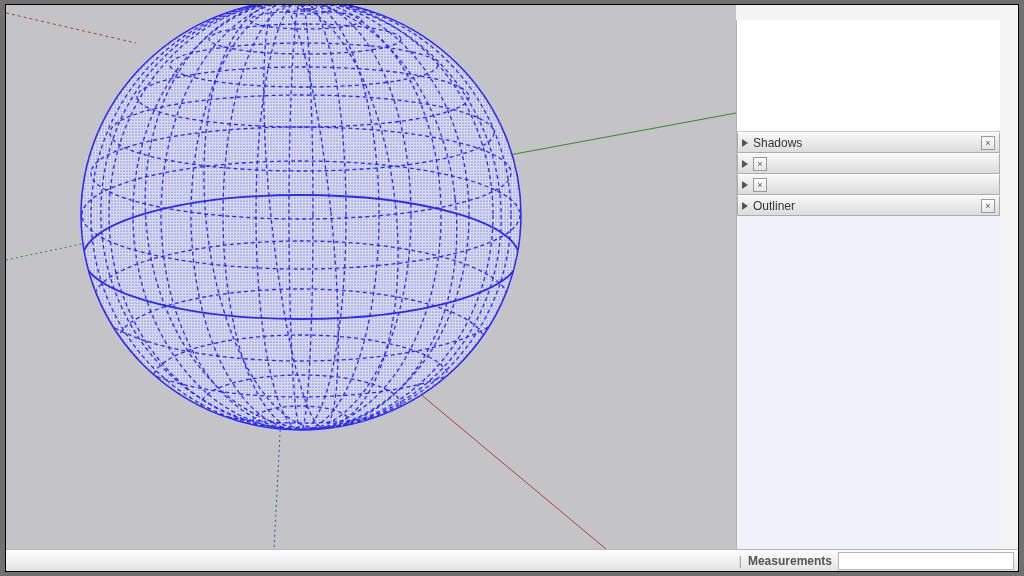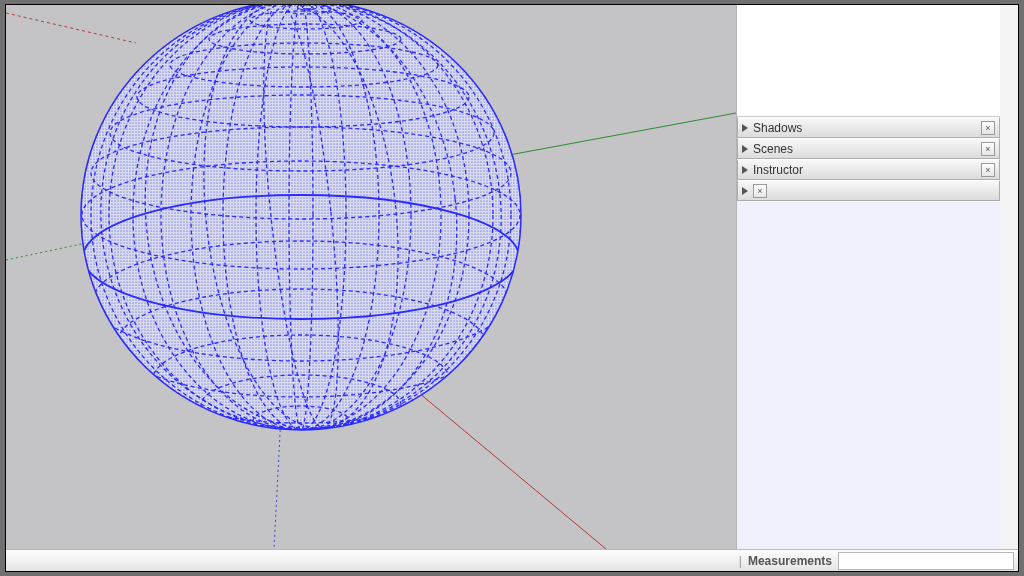--- a/index.html
+++ b/index.html
@@ -20,21 +20,21 @@
     left: 1px; top: 1px;
     width: 730px; height: 544px;
     background: #c4c4c6;
     overflow: hidden;
   }
   .viewport svg { display: block; }
 
   
   .side {
     position: absolute;
-    left: 731px; top: 1px;
+    left: 731px; top: 16px;
     width: 264px; height: 544px;
     background: #eff1fb;
     border-left: 1px solid #b4b4b4;
   }
   .side-blank {
     height: 112px;
     background: #ffffff;
     border-bottom: 1px solid #c9c9c9;
   }
   .panel {
@@ -174,30 +174,29 @@
   <div class="side">
     <div class="side-blank"></div>
 
     <div class="panel">
       <span class="tri"></span>
       <span class="label">Shadows</span>
       <span class="close">×</span>
     </div>
     <div class="panel">
       <span class="tri"></span>
-      <span class="label">Scenes</span>
-      <span class="close">×</span>
-    </div>
-    <div class="panel">
-      <span class="tri"></span>
-      <span class="label">Instructor</span>
-      <span class="close">×</span>
-    </div>
-    <div class="panel">
-      <span class="tri"></span>
+      <span class="close">×</span>
+    </div>
+    <div class="panel">
+      <span class="tri"></span>
+      <span class="close">×</span>
+    </div>
+    <div class="panel">
+      <span class="tri"></span>
+      <span class="label">Outliner</span>
       <span class="close">×</span>
     </div>
   </div>
 
   <div class="status">
     <span class="spacer"></span>
     <span class="separator">|</span>
     <span class="mlabel">Measurements</span>
     <input class="mbox" value="" style="">
   </div>

